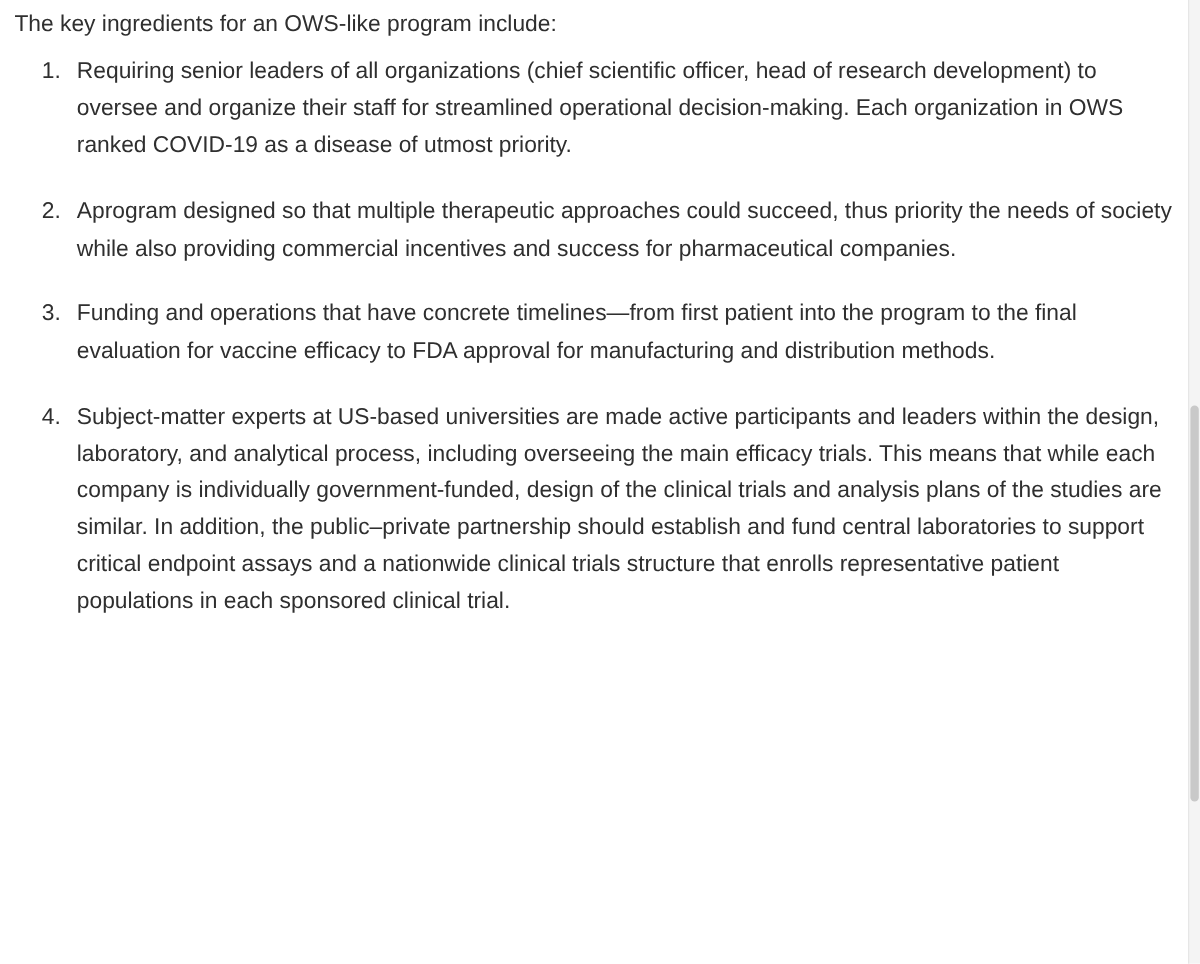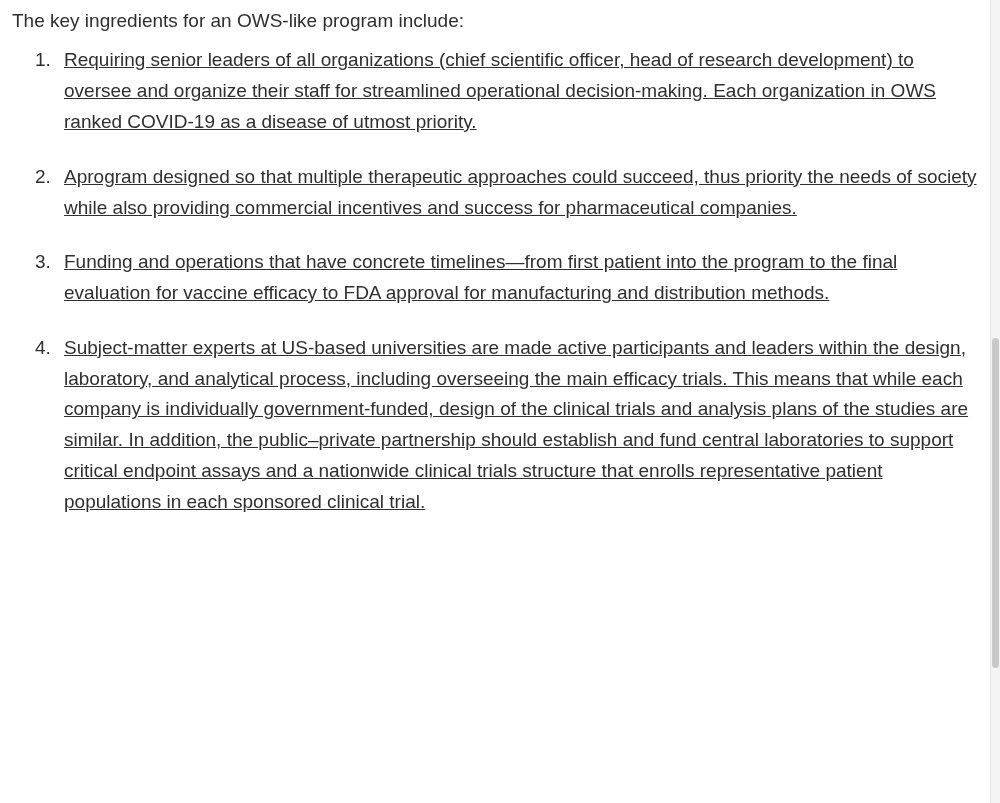--- a/index.html
+++ b/index.html
@@ -34,21 +34,20 @@
     padding: 0 0 0 46px;
     list-style-type: decimal;
     list-style-position: outside;
   }
   ol.ingredients > li {
     font-size: 19px;
     line-height: 1.62;
     color: #2f2f2f;
     margin: 0 0 24px 0;
     padding-left: 8px;
-    text-decoration: underline;
   }
   ol.ingredients > li::marker {
     color: #2f2f2f;
     font-size: 19px;
   }
   ol.ingredients > li:last-child {
     margin-bottom: 12px;
   }
   .li-text {
     display: block;

